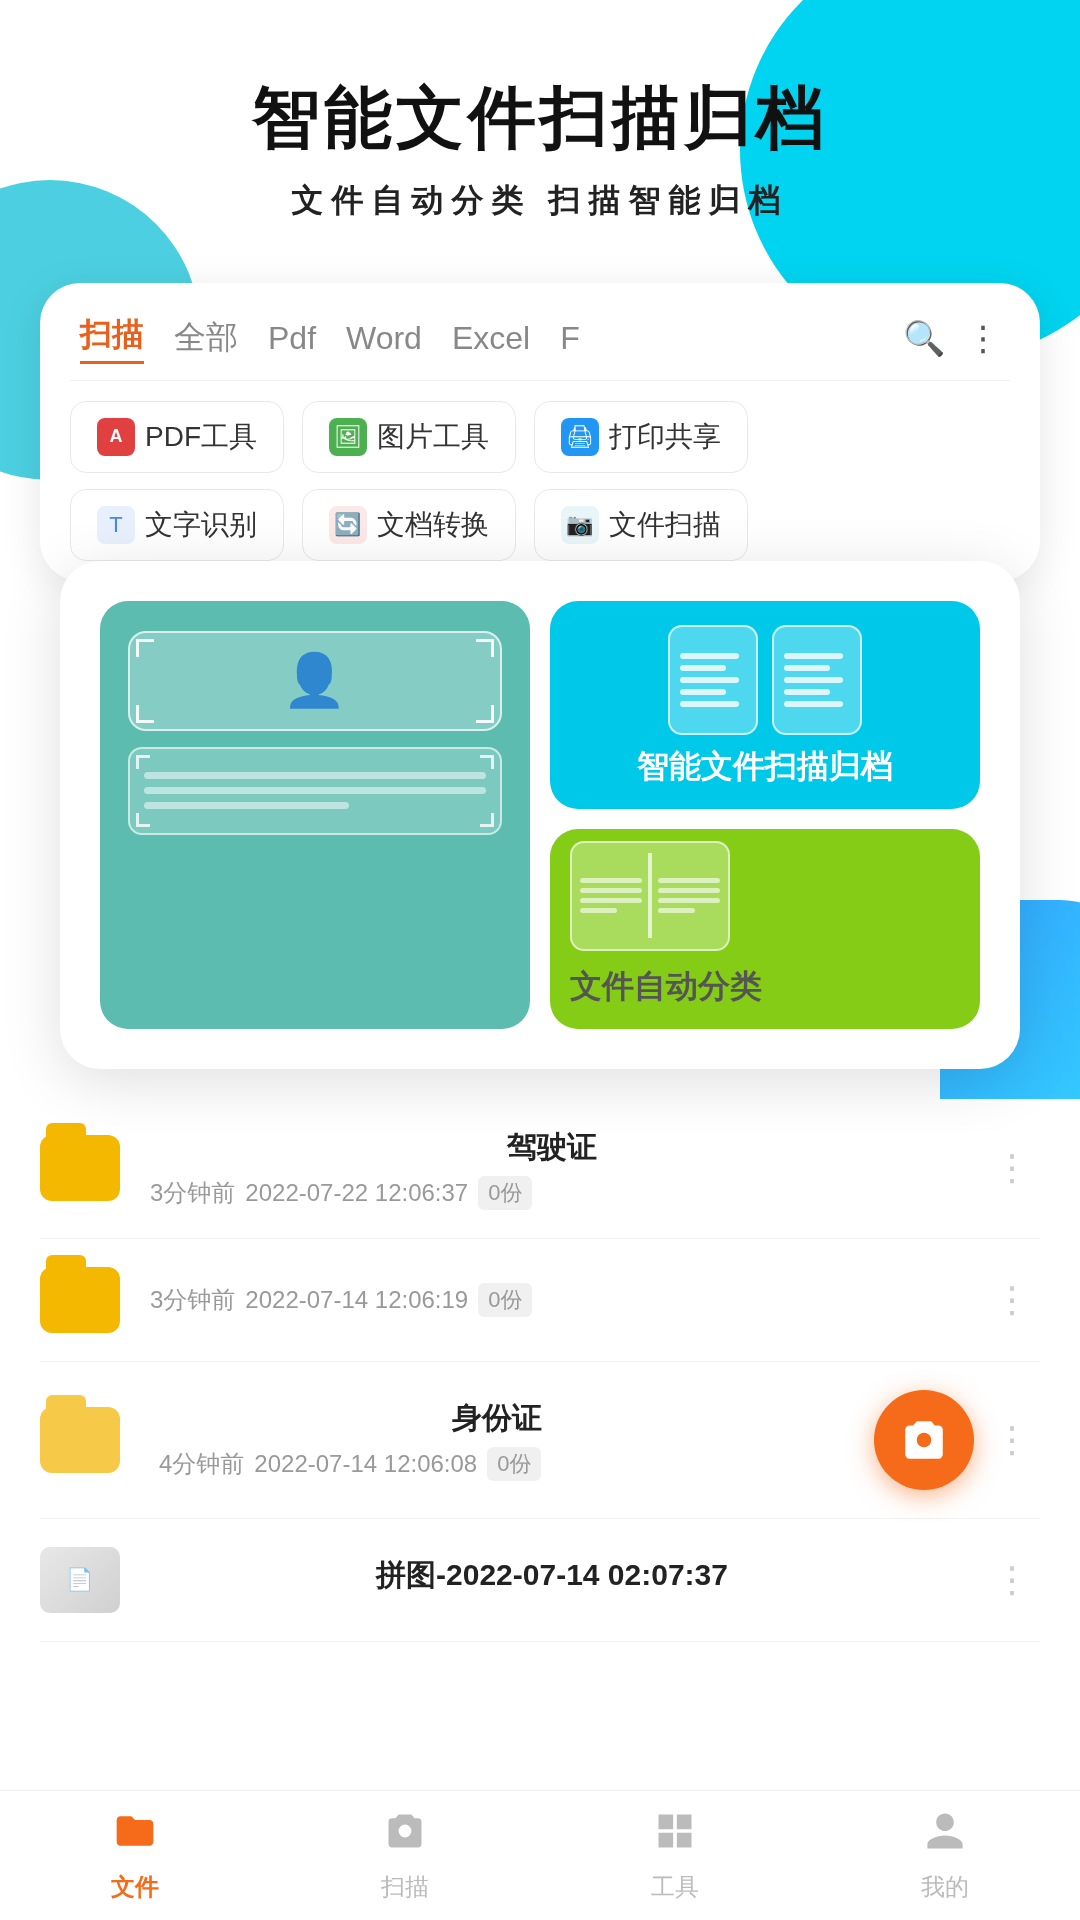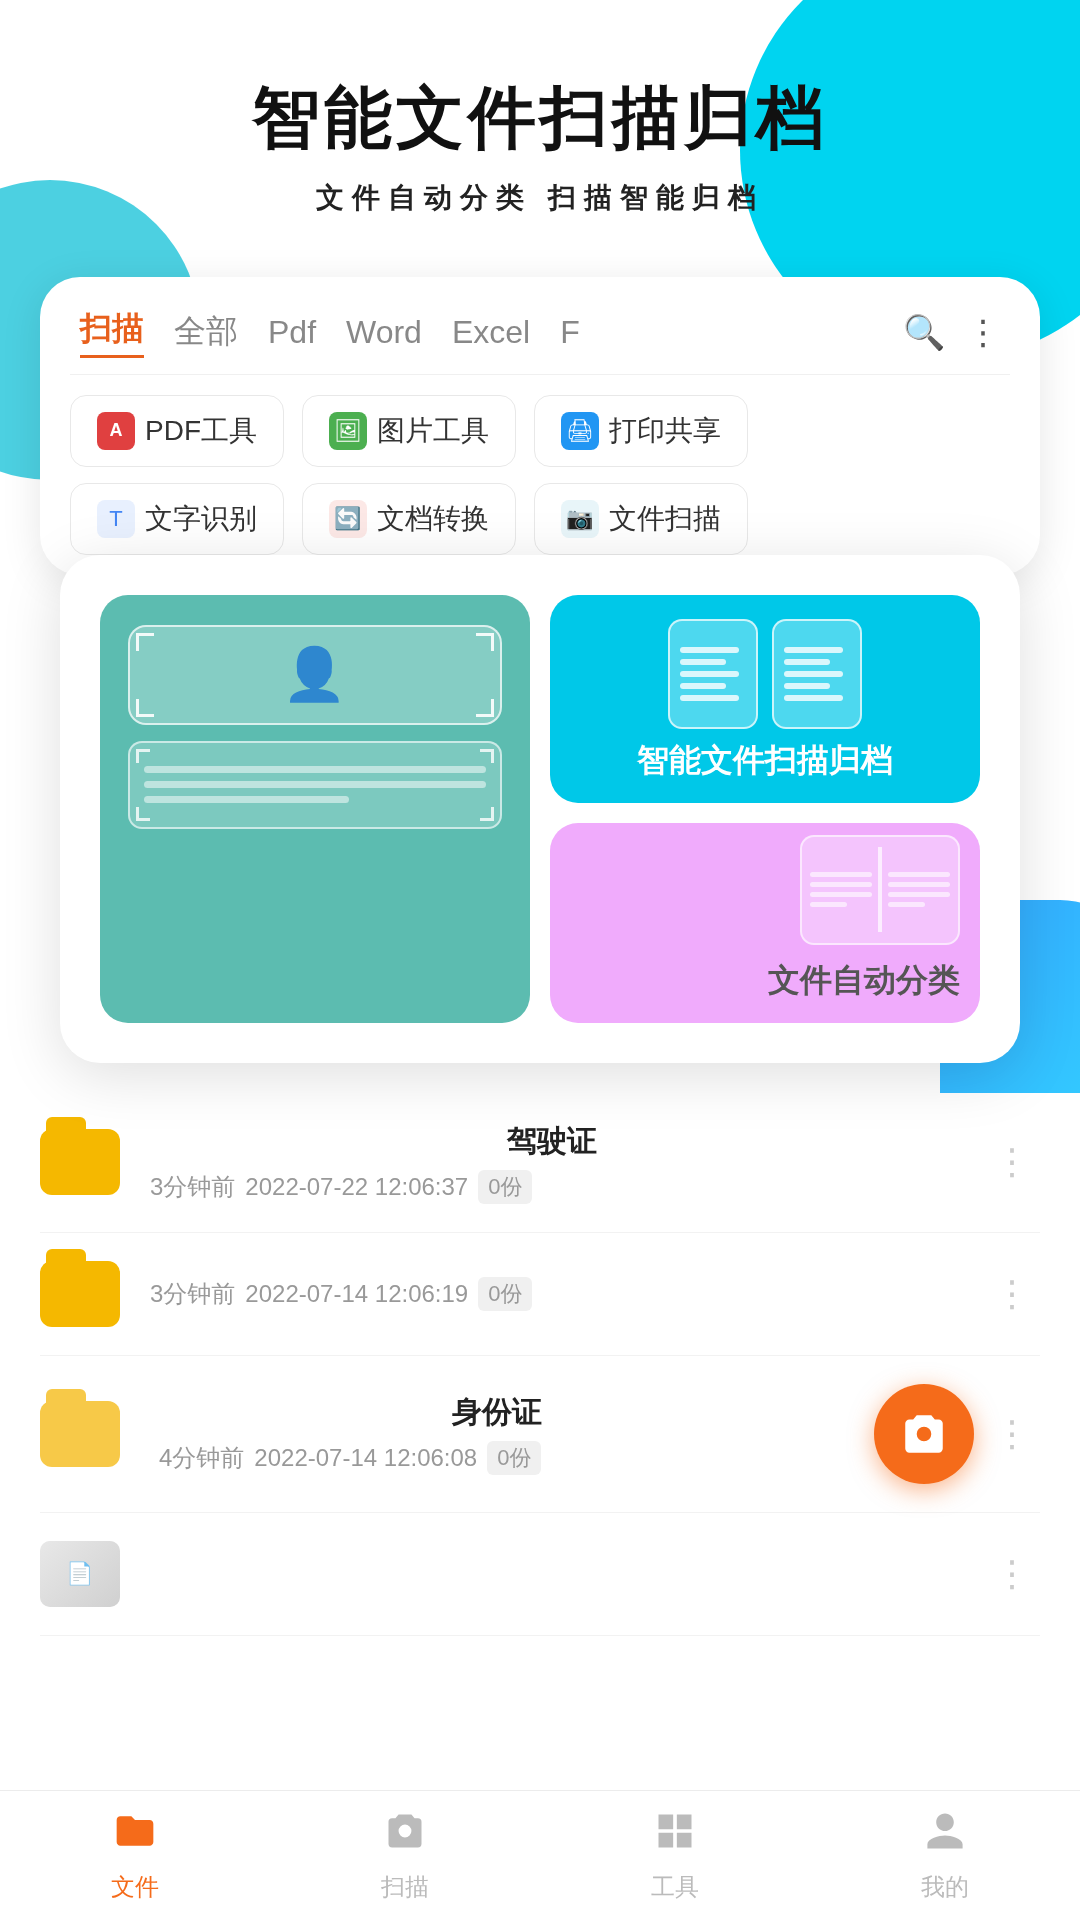--- a/index.html
+++ b/index.html
@@ -56,21 +56,21 @@
     }
     .main-title {
       font-size: 68px;
       font-weight: 900;
       color: #111;
       letter-spacing: 4px;
       line-height: 1.1;
       margin-bottom: 24px;
     }
     .sub-title {
-      font-size: 28px;
+      font-size: 32px;
       font-weight: 600;
       color: #222;
       letter-spacing: 8px;
     }
 
     
     .app-card {
       position: relative;
       z-index: 2;
       background: #fff;
@@ -193,26 +193,26 @@
       background: #00c8e8;
       border-radius: 28px;
       padding: 24px 20px 20px 20px;
       display: flex;
       flex-direction: column;
       align-items: center;
       justify-content: space-between;
       min-height: 200px;
     }
     .feature-tile-bottom-right {
-      background: #f0abfc;
+      background: #84cc16;
       border-radius: 28px;
       padding: 12px 20px 20px 20px;
       display: flex;
       flex-direction: column;
-      align-items: flex-end;
+      align-items: flex-start;
       justify-content: space-between;
       min-height: 200px;
     }
 
     
     .scan-illus-container {
       display: flex;
       flex-direction: column;
       gap: 16px;
       width: 100%;
@@ -485,20 +485,21 @@
     }
     .nav-icon.active {
       color: #f56b1a;
     }
     .nav-label {
       font-size: 24px;
       color: #bbb;
     }
     .nav-label.active {
       color: #f56b1a;
+      font-weight: bold;
     }
 
     
     .pdf-icon-circle {
       width: 38px;
       height: 38px;
       background: #e04040;
       border-radius: 8px;
       display: flex;
       align-items: center;
@@ -769,20 +770,21 @@
         </div>
         <span class="list-more">⋮</span>
       </div>
     </div>
 
     <div class="list-item">
       <div class="list-thumb">
         <div class="thumb-inner">📄</div>
       </div>
       <div class="list-info">
+        <div class="list-name">拼图-2022-07-14 02:07:37</div>
       </div>
       <span class="list-more">⋮</span>
     </div>
 
   </div>
 </div>
 
 <div class="bottom-nav">
   <div class="nav-item">
     <span class="nav-icon active">

